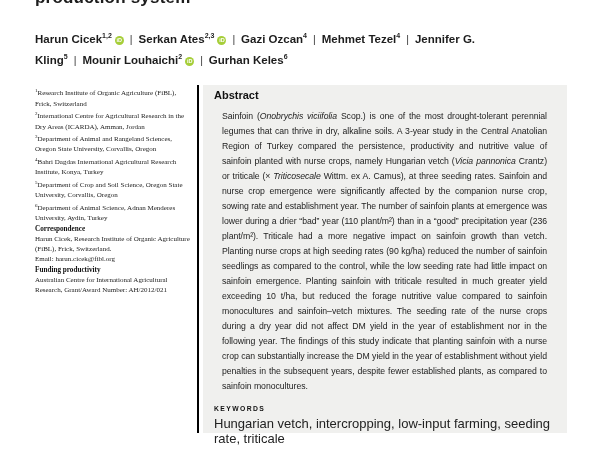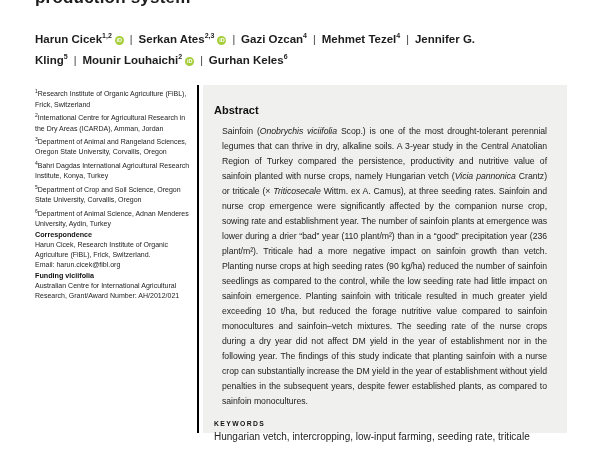--- a/index.html
+++ b/index.html
@@ -30,43 +30,43 @@
   .orcid {
     display: inline-block; width: 9px; height: 9px; border-radius: 50%;
     background: #A6CE39; color: #ffffff; font-size: 5.5px; font-weight: bold;
     line-height: 9px; text-align: center; vertical-align: 1px; margin-left: 3px;
     cursor: pointer;
   }
 
   
   .left-col {
     position: absolute; left: 35px; top: 86px; width: 156px;
-    font-size: 7px; line-height: 10.3px; color: #222222;
+    font-size: 7px; line-height: 10.3px; color: #222222; font-family: Liberation Serif, serif;
   }
   .aff { margin: 0 0 3px 0; }
   .aff sup { font-size: 5px; }
   .block-heading { font-weight: bold; font-size: 7.2px; margin: 11px 0 2px 0; color: #111; }
   .left-col p { margin: 0; }
   .email { cursor: pointer; }
 
   
   .vrule { position: absolute; left: 197px; top: 85px; width: 2px; height: 348px; background: #000000; }
 
   
   .abstract-box {
     position: absolute; left: 203px; top: 85px; width: 364px; height: 348px;
-    background: #F0F0EE; box-sizing: border-box; padding: 19px 12px 0 11px;
+    background: #F0F0EE; box-sizing: border-box; padding: 4px 12px 0 11px;
   }
   .abstract-heading { font-size: 11px; font-weight: bold; margin: 0 0 6px 0; color: #111; }
   .abs-text {
     font-size: 8.7px; line-height: 15px; text-align: justify; margin: 8px;
     color: #1c1c1c; letter-spacing: -0.05px;
   }
   .kw-head { font-size: 6.8px; font-weight: bold; letter-spacing: 1.4px; margin: 11px 0 4px 0; color: #111; }
-  .kw { font-size: 10px; margin: 0; color: #222; }
+  .kw { font-size: 13px; margin: 0; color: #222; }
 </style>
 </head>
 <body>
 
 <div class="page">
 
   <h1 class="title-cut">production system</h1>
 
   <div class="authors">
     <span class="author"><span>Harun Cicek</span><sup>1,2</sup><span class="orcid">iD</span><span class="sep">|</span></span><span class="author"><span>Serkan Ates</span><sup>2,3</sup><span class="orcid">iD</span><span class="sep">|</span></span><span class="author"><span>Gazi Ozcan</span><sup>4</sup><span class="sep">|</span></span><span class="author"><span>Mehmet Tezel</span><sup>4</sup><span class="sep">|</span></span><span><span>Jennifer G. Kling</span><sup>5</sup><span class="sep">|</span></span><span class="author"><span>Mounir Louhaichi</span><sup>2</sup><span class="orcid">iD</span><span class="sep">|</span></span><span class="author"><span>Gurhan Keles</span><sup>6</sup></span>
@@ -79,21 +79,21 @@
       <p class="aff"><sup>3</sup><span>Department of Animal and Rangeland Sciences, Oregon State University, Corvallis, Oregon</span></p>
       <p class="aff"><sup>4</sup><span>Bahri Dagdas International Agricultural Research Institute, Konya, Turkey</span></p>
       <p class="aff"><sup>5</sup><span>Department of Crop and Soil Science, Oregon State University, Corvallis, Oregon</span></p>
       <p class="aff"><sup>6</sup><span>Department of Animal Science, Adnan Menderes University, Aydin, Turkey</span></p>
     </div>
 
     <p class="block-heading">Correspondence</p>
     <p>Harun Cicek, Research Institute of Organic Agriculture (FiBL), Frick, Switzerland.</p>
     <p><span class="email">Email: harun.cicek@fibl.org</span></p>
 
-    <p class="block-heading">Funding viciifolia</p>
+    <p class="block-heading">Funding productivity</p>
     <p>Australian Centre for International Agricultural Research, Grant/Award Number: AH/2012/021</p>
   </div>
 
   <div class="vrule"></div>
 
   <div class="abstract-box">
     <h2 class="abstract-heading">Abstract</h2>
     <p class="abs-text"><span>Sainfoin (</span><i>Onobrychis viciifolia</i><span> Scop.) is one of the most drought-tolerant perennial legumes that can thrive in dry, alkaline soils. A 3-year study in the Central Anatolian Region of Turkey compared the persistence, productivity and nutritive value of sainfoin planted with nurse crops, namely Hungarian vetch (</span><i>Vicia pannonica</i><span> Crantz) or triticale (× </span><i>Triticosecale</i><span> Wittm. ex A. Camus), at three seeding rates. Sainfoin and nurse crop emergence were significantly affected by the companion nurse crop, sowing rate and establishment year. The number of sainfoin plants at emergence was lower during a drier “bad” year (110 plant/m²) than in a “good” precipitation year (236 plant/m²). Triticale had a more negative impact on sainfoin growth than vetch. Planting nurse crops at high seeding rates (90 kg/ha) reduced the number of sainfoin seedlings as compared to the control, while the low seeding rate had little impact on sainfoin emergence. Planting sainfoin with triticale resulted in much greater yield exceeding 10 t/ha, but reduced the forage nutritive value compared to sainfoin monocultures and sainfoin–vetch mixtures. The seeding rate of the nurse crops during a dry year did not affect DM yield in the year of establishment nor in the following year. The findings of this study indicate that planting sainfoin with a nurse crop can substantially increase the DM yield in the year of establishment without yield penalties in the subsequent years, despite fewer established plants, as compared to sainfoin monocultures.</span></p>
     <h3 class="kw-head">KEYWORDS</h3>
     <p class="kw">Hungarian vetch, intercropping, low-input farming, seeding rate, triticale</p>

